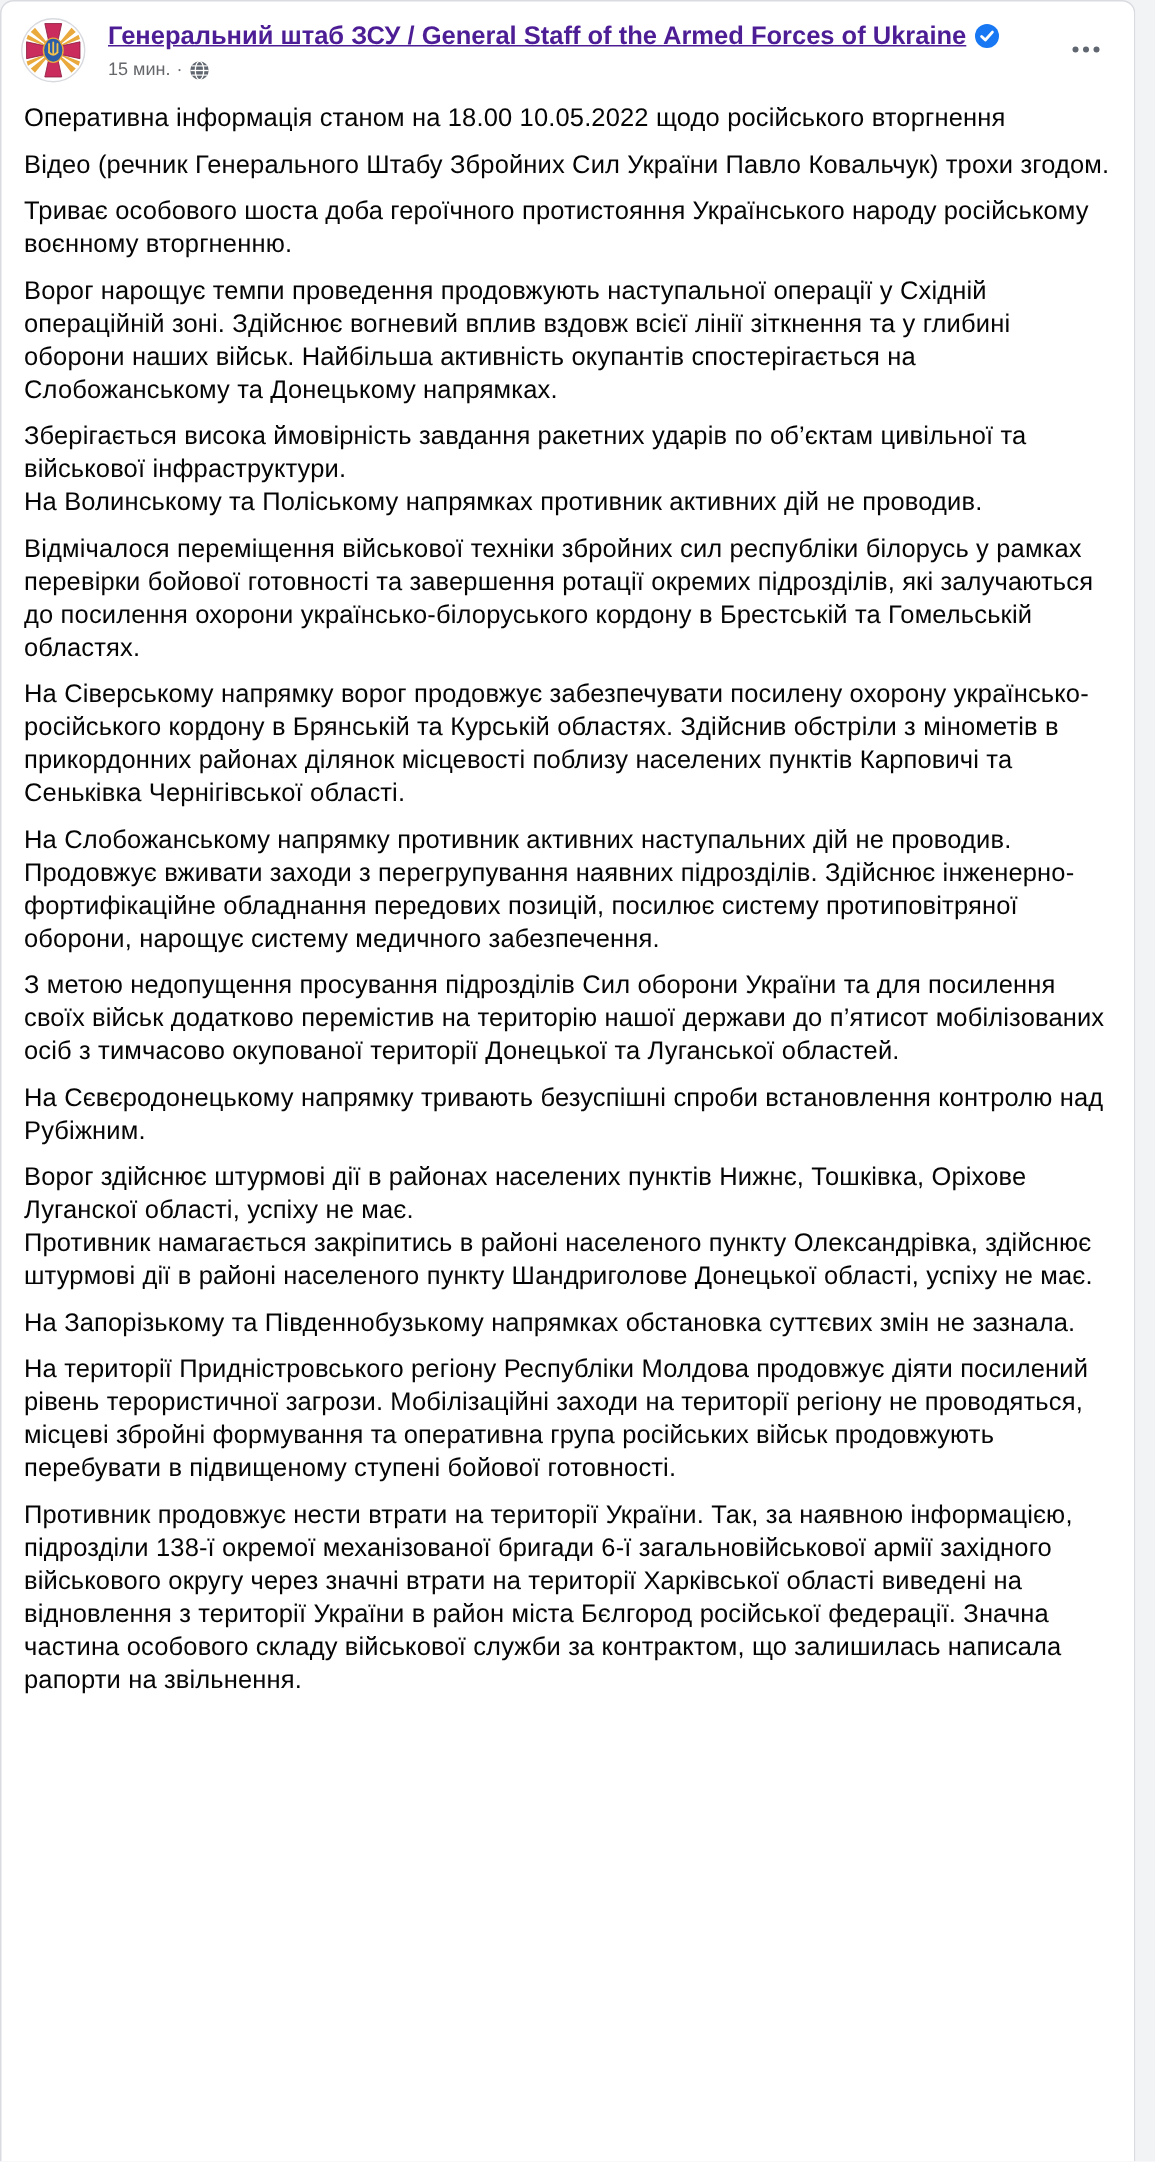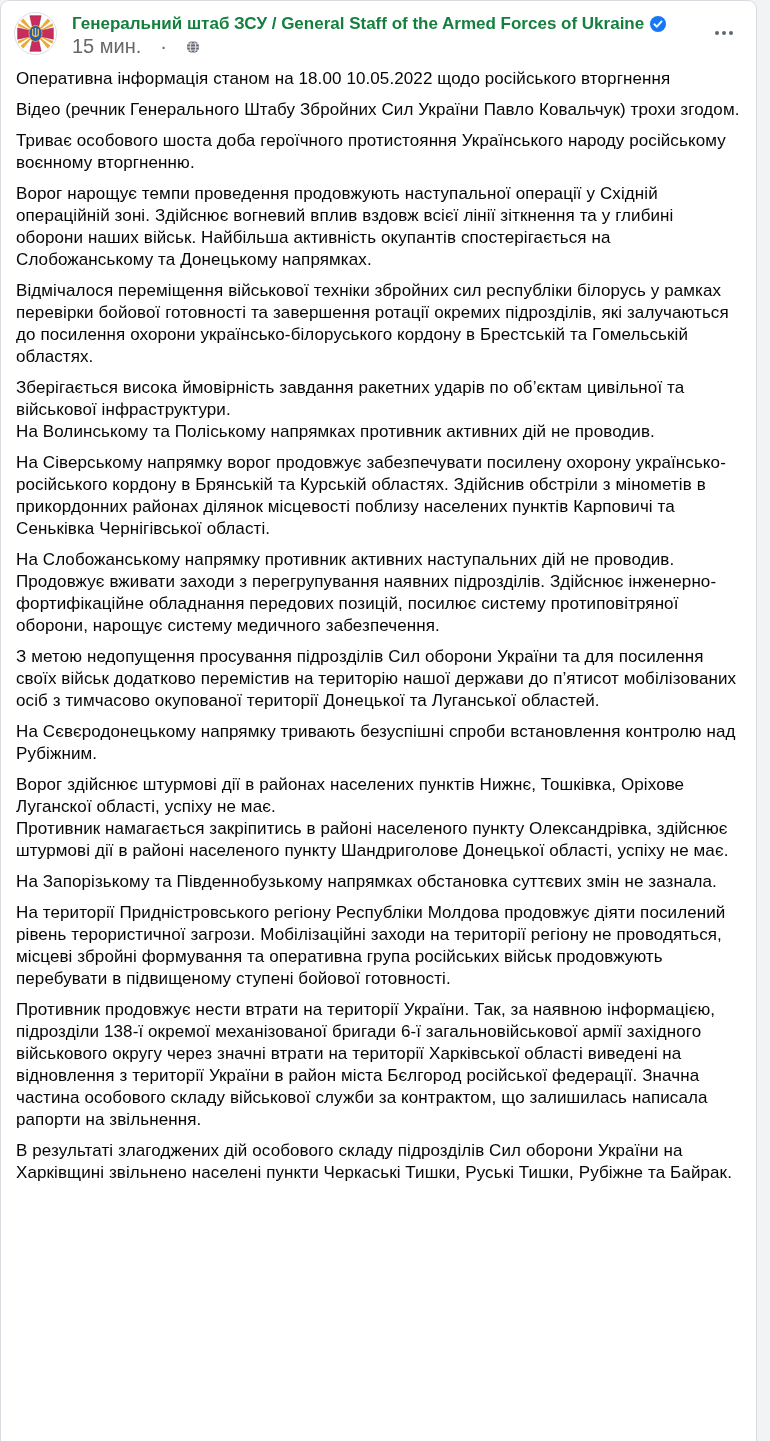--- a/index.html
+++ b/index.html
@@ -29,30 +29,31 @@
     margin-right: 14px;
     cursor: pointer;
     background: #fff;
   }
   .avatar svg { width: 45px; height: 45px; display: block; }
   .header-text { padding-top: 2px; min-width: 0; }
   .page-name-row { display: flex; align-items: center; gap: 6px; }
   .page-name {
     font-size: 17px;
     font-weight: 700;
-    color: #15803d;
+    color: #4c1d95;
     line-height: 21px;
     cursor: pointer;
     white-space: nowrap;
+    text-decoration: underline;
   }
   .verified-badge { width: 16px; height: 16px; flex: 0 0 16px; }
   .meta-row {
-    display: flex; align-items: center; gap: 19px;
+    display: flex; align-items: center; gap: 4px;
     margin-top: 3px;
-    font-size: 20px;
+    font-size: 12px;
     color: #65676b;
     line-height: 19px;
   }
   .meta-row .timestamp { cursor: pointer; }
   .meta-row .sep { color: #65676b; }
   .globe-icon { width: 14px; height: 14px; display: block; }
   .more-btn {
     margin-left: auto;
     width: 36px; height: 36px;
     border-radius: 50%;
@@ -146,29 +147,28 @@
       </div>
 
     </div>
 
     <div class="post-body">
 
     <div class="para">Оперативна інформація станом на 18.00 10.05.2022 щодо російського вторгнення</div>
         <div class="para">Відео (речник Генерального Штабу Збройних Сил України Павло Ковальчук) трохи згодом.</div>
         <div class="para">Триває особового шоста доба героїчного протистояння Українського народу російському воєнному вторгненню.</div>
         <div class="para">Ворог нарощує темпи проведення продовжують наступальної операції у Східній операційній зоні. Здійснює вогневий вплив вздовж всієї лінії зіткнення та у глибині оборони наших військ. Найбільша активність окупантів спостерігається на Слобожанському та Донецькому напрямках.</div>
-        <div class="para">Відмічалося переміщення військової техніки збройних сил республіки білорусь у рамках перевірки бойової готовності та завершення ротації окремих підрозділів, які залучаються до посилення охорони українсько-білоруського кордону в Брестській та Гомельській областях.</div>
         <div class="para">Зберігається висока ймовірність завдання ракетних ударів по об’єктам цивільної та військової інфраструктури.
 На Волинському та Поліському напрямках противник активних дій не проводив.</div>
+        <div class="para">Відмічалося переміщення військової техніки збройних сил республіки білорусь у рамках перевірки бойової готовності та завершення ротації окремих підрозділів, які залучаються до посилення охорони українсько-білоруського кордону в Брестській та Гомельській областях.</div>
         <div class="para">На Сіверському напрямку ворог продовжує забезпечувати посилену охорону українсько-російського кордону в Брянській та Курській областях. Здійснив обстріли з мінометів в прикордонних районах ділянок місцевості поблизу населених пунктів Карповичі та Сеньківка Чернігівської області.</div>
         <div class="para">На Слобожанському напрямку противник активних наступальних дій не проводив. Продовжує вживати заходи з перегрупування наявних підрозділів. Здійснює інженерно-фортифікаційне обладнання передових позицій, посилює систему протиповітряної оборони, нарощує систему медичного забезпечення.</div>
         <div class="para">З метою недопущення просування підрозділів Сил оборони України та для посилення своїх військ додатково перемістив на територію нашої держави до п’ятисот мобілізованих осіб з тимчасово окупованої території Донецької та Луганської областей.</div>
         <div class="para">На Сєвєродонецькому напрямку тривають безуспішні спроби встановлення контролю над Рубіжним.</div>
         <div class="para">Ворог здійснює штурмові дії в районах населених пунктів Нижнє, Тошківка, Оріхове Луганскої області, успіху не має.
 Противник намагається закріпитись в районі населеного пункту Олександрівка, здійснює штурмові дії в районі населеного пункту Шандриголове Донецької області, успіху не має.</div>
         <div class="para">На Запорізькому та Південнобузькому напрямках обстановка суттєвих змін не зазнала.</div>
         <div class="para">На території Придністровського регіону Республіки Молдова продовжує діяти посилений рівень терористичної загрози. Мобілізаційні заходи на території регіону не проводяться, місцеві збройні формування та оперативна група російських військ продовжують перебувати в підвищеному ступені бойової готовності.</div>
         <div class="para">Противник продовжує нести втрати на території України. Так, за наявною інформацією, підрозділи 138-ї окремої механізованої бригади 6-ї загальновійськової армії західного військового округу через значні втрати на території Харківської області виведені на відновлення з території України в район міста Бєлгород російської федерації. Значна частина особового складу військової служби за контрактом, що залишилась написала рапорти на звільнення.</div>
-        <div class="para">В результаті злагоджених дій особового складу підрозділів Сил оборони України на Харківщині звільнено населені пункти Черкаські Тишки, Руські Тишки, Рубіжне та Байрак.</div>
       </div>
 
   </div>
 </div>
 
 </body></html>

